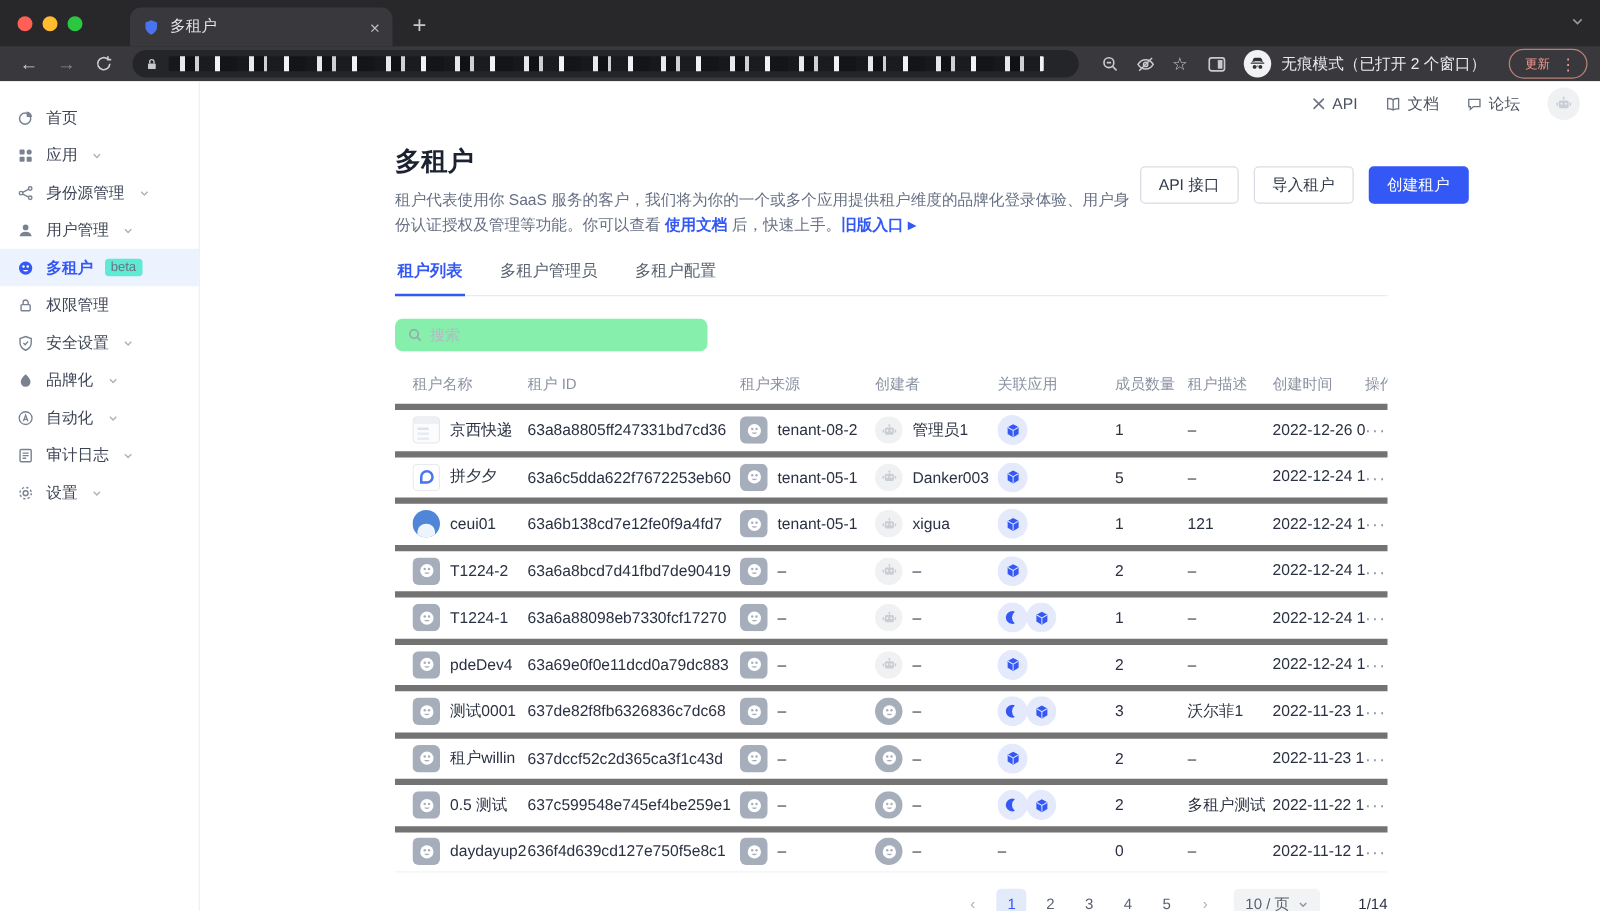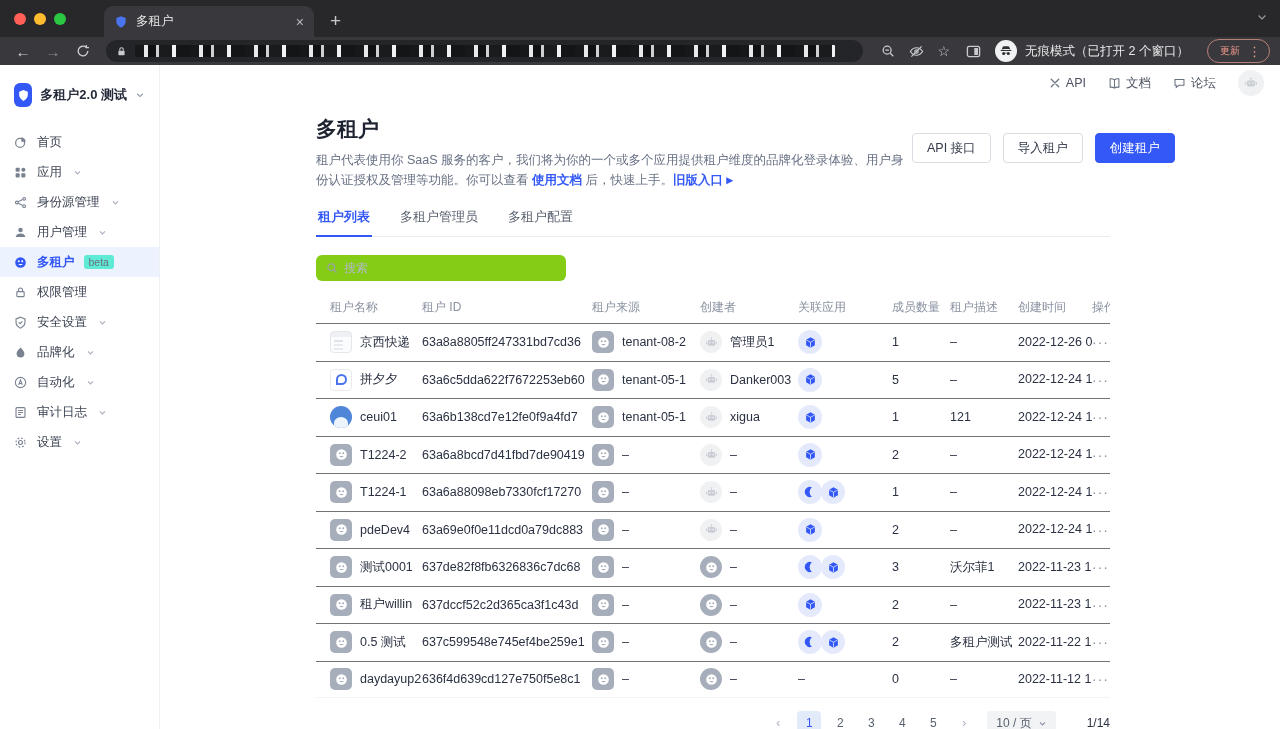--- a/index.html
+++ b/index.html
@@ -65,31 +65,31 @@
   .inline-link { color:#3358f5; font-weight:bold; cursor:pointer; }
   .head-actions { display:flex; gap:12px; margin-top:32px; align-items:flex-start; }
   .btn { height:30px; padding:0 14px; border-radius:4px; font-size:12.5px; display:flex; align-items:center;
     cursor:pointer; border:1px solid #d9dce3; background:#fff; color:#333a49; white-space:nowrap; }
   .btn.primary { background:#3358f5; border-color:#3358f5; color:#fff; }
 
   .tabs { margin-top:12px; display:flex; gap:26px; border-bottom:1px solid #e9ebef; }
   .tabitem { font-size:13px; color:#59616f; padding:6px 2px 9px; cursor:pointer; }
   .tabitem.active { color:#3358f5; font-weight:bold; border-bottom:2px solid #3358f5; margin-bottom:-1px; }
 
-  .searchbox { margin-top:18px; width:250px; height:26px; background:#84cc16; border-radius:6px;
+  .searchbox { margin-top:18px; width:250px; height:26px; background:#86efac; border-radius:6px;
     display:flex; align-items:center; gap:6px; padding:0 10px; }
   .searchbox input { border:none; outline:none; background:transparent; font-size:12px; color:#333;
     width:100%; font-family:"Liberation Sans", sans-serif; }
   .searchbox input::placeholder { color:#b3b9c4; }
   .search-glyph { color:#9aa1ad; display:flex; }
 
   .trow { display:grid; grid-template-columns:92px 170px 108px 98px 94px 58px 68px 74px 1fr;
     align-items:center; padding-left:14px; }
   .thead { margin-top:10px; height:32px; font-size:12px; color:#8a92a1; }
-  .tbody .trow { height:37.5px; border-top:1px solid #737373; font-size:12.5px; color:#2a3142; cursor:pointer; }
+  .tbody .trow { height:37.5px; border-top:5px solid #737373; font-size:12.5px; color:#2a3142; cursor:pointer; }
   .tbody .trow:last-child { border-bottom:1px solid #f1f3f6; }
   .cell { overflow:hidden; white-space:nowrap; display:flex; align-items:center; gap:8px; }
   .cell.clip { display:block; text-overflow:clip; line-height:37px; }
   .sq-icon { width:22px; height:22px; border-radius:5px; background:#a7aebb; flex-shrink:0;
     display:flex; align-items:center; justify-content:center; }
   .avatar-site1 { width:22px; height:22px; border-radius:4px; border:1px solid #e4e7ec; background:
     linear-gradient(#eef0f3 0 5px, #fbfcfd 5px); position:relative; flex-shrink:0; }
   .avatar-site1:after { content:""; position:absolute; left:3px; top:8px; width:9px; height:2px; background:#dfe3e9; box-shadow:0 4px 0 #e8ebf0, 0 8px 0 #e8ebf0; }
   .avatar-site2 { width:22px; height:22px; border-radius:4px; border:1px solid #e8eaee; background:#fff; position:relative; flex-shrink:0; }
   .avatar-site2:after { content:""; position:absolute; left:5px; top:4px; width:7px; height:7px; border:2px solid #4a73f0; border-radius:50% 50% 50% 0; }
@@ -196,33 +196,20 @@
     </div>
     <div class="update-pill">
       <span class="update-label">更新</span>
       <span class="update-kebab">⋮</span>
     </div>
   </div>
 </div>
 
 <div class="app">
   <div class="sidebar">
-    <div class="logo-row">
-      <span class="logo-mark">
-        <svg width="13" height="13" viewBox="0 0 24 24" fill="currentColor">
-            <path d="M12 2l8 3v6.2c0 4.6-3.4 8.3-8 10.8-4.6-2.5-8-6.2-8-10.8V5z"></path>
-          </svg>
-      </span>
-      <span class="logo-text">多租户2.0 测试</span>
-      <span class="logo-chevron">
-        <svg width="10" height="10" viewBox="0 0 16 16" fill="none" stroke="currentColor" stroke-width="1.8">
-            <path d="M3.5 6l4.5 4.5L12.5 6"></path>
-          </svg>
-      </span>
-    </div>
     <nav id="sidebar-nav">
         <div class="nav-item">
           <span class="nav-icon">
             <svg width="13" height="13" viewBox="0 0 16 16">
               <circle cx="7.5" cy="8.5" r="5.5" fill="none" stroke="currentColor" stroke-width="1.5"></circle>
               <path d="M9 7V1.5A6.5 6.5 0 0 1 14.5 7z" fill="currentColor"></path>
             </svg>
           </span>
           <span>首页</span>
         </div>

